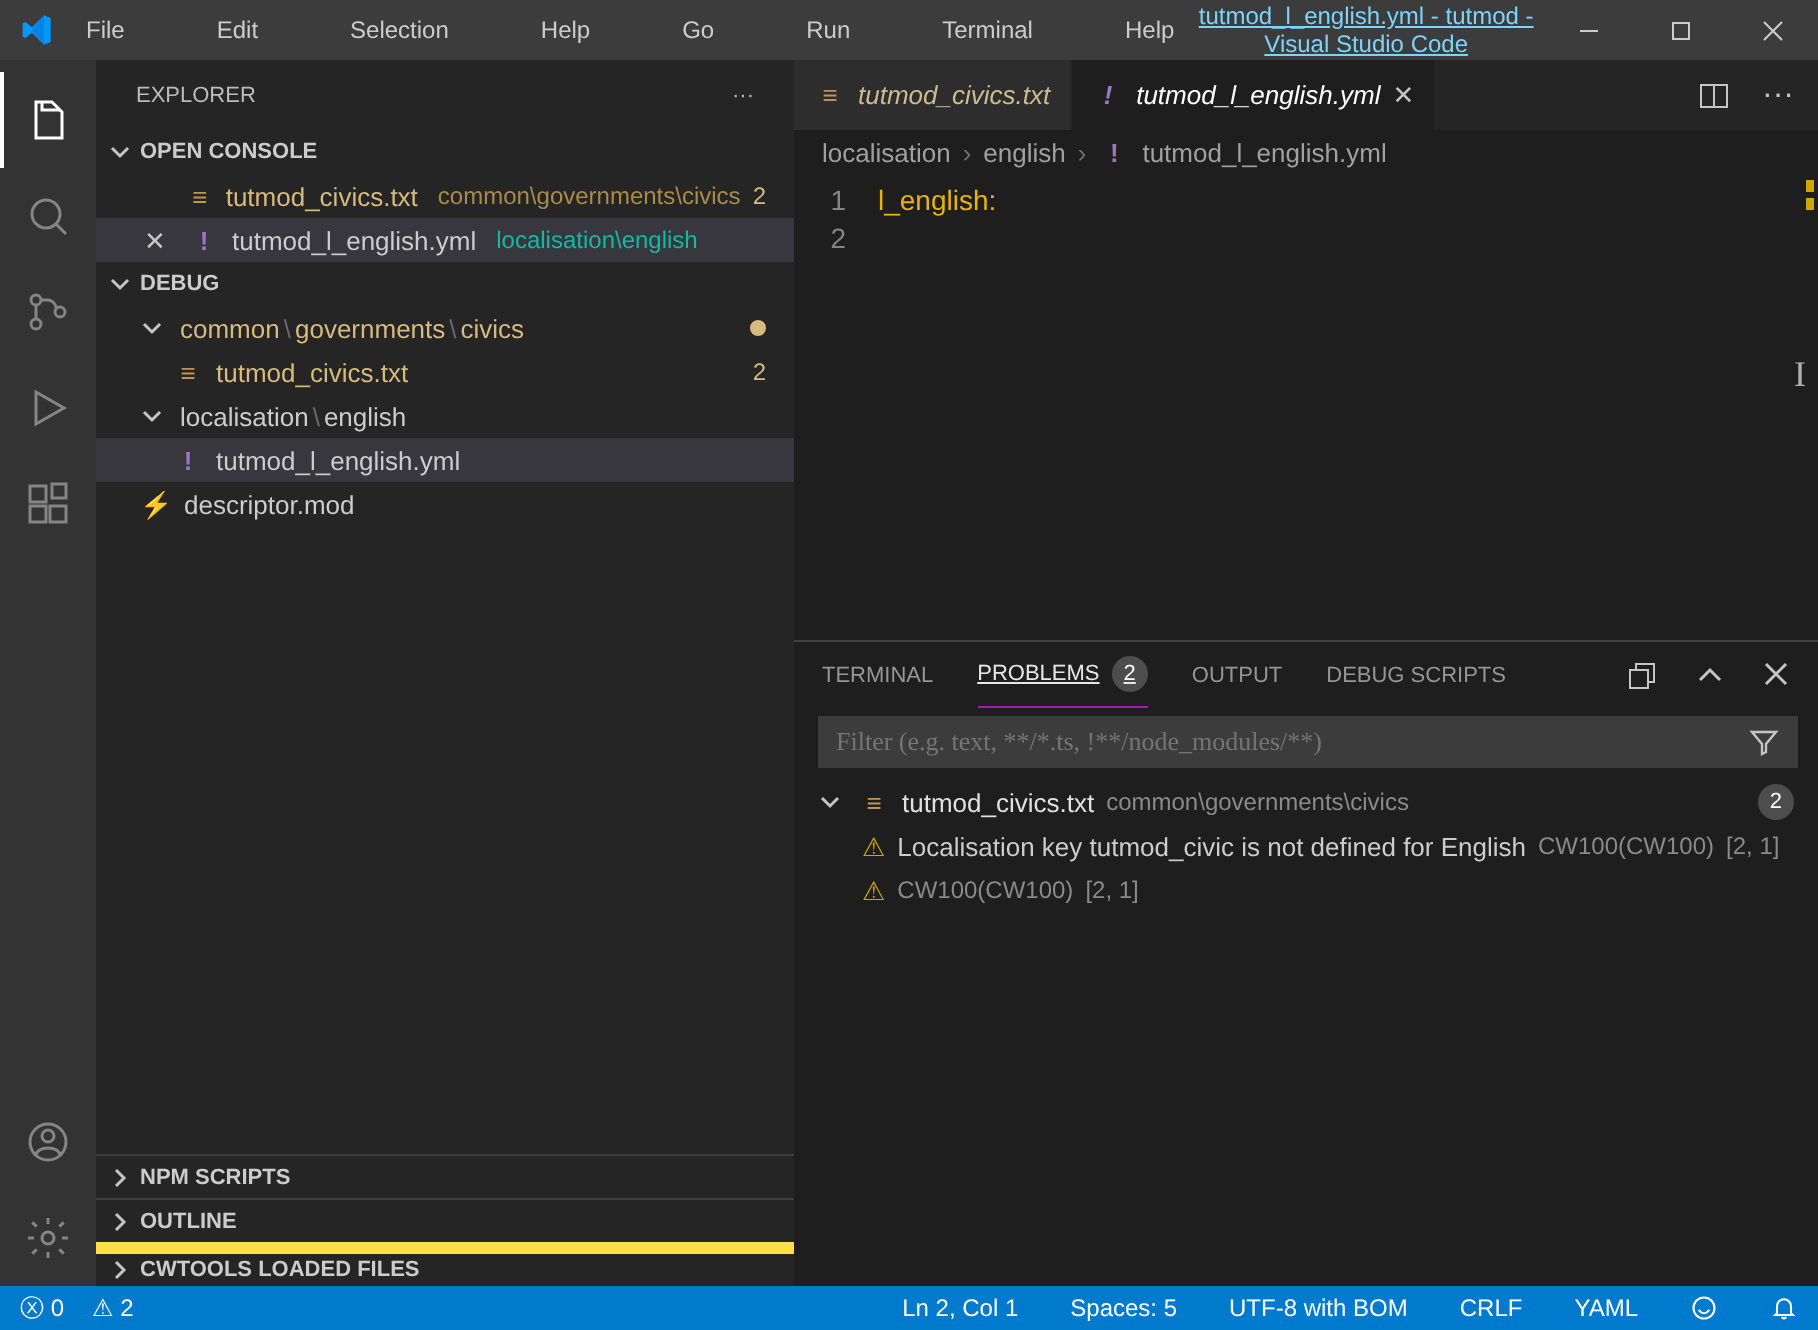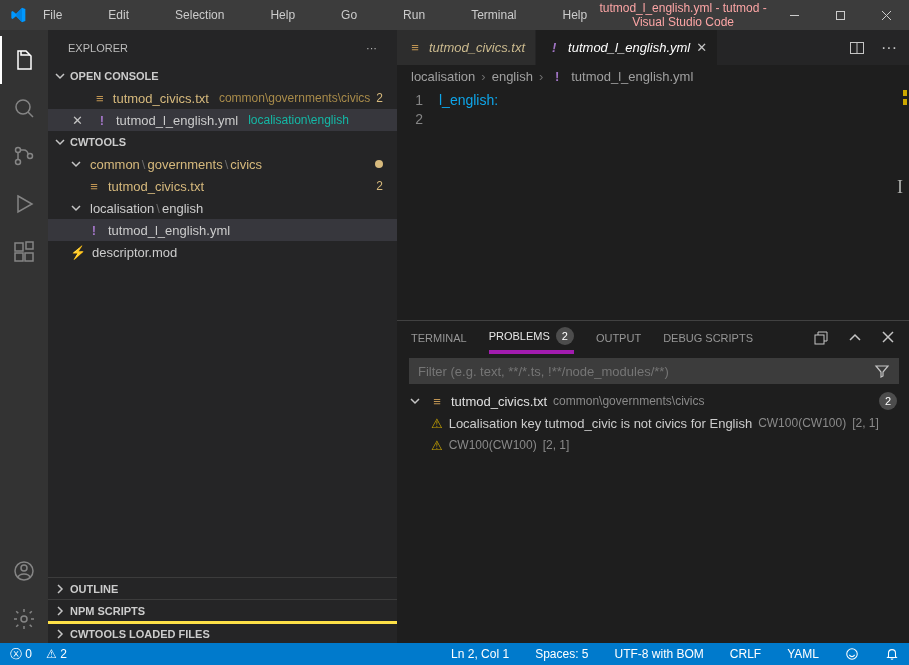--- a/index.html
+++ b/index.html
@@ -1,21 +1,21 @@
 <!DOCTYPE html>
 <html><head>
 <meta charset="utf-8">
 <style>
   * { margin: 0; padding: 0; box-sizing: border-box; font-family: "Segoe UI", Arial, sans-serif; }
   html, body { width: 909px; height: 665px; background: #1e1e1e; color: #cccccc; overflow: hidden; }
   .titlebar { height: 30px; background: #3c3c3c; display: flex; align-items: center; font-size: 12px; }
   .titlebar .logo { width: 35px; display:flex; justify-content:center; align-items:center; }
   .titlebar .menus { display: flex; gap: 30px; }
   .titlebar .menus span { padding: 0 8px; color: #cccccc; cursor: default; }
-  .titlebar .title { flex:1; text-align:center; color:#fca5a5; }
+  .titlebar .title { flex:1; text-align:center; color:#7dd3fc;text-decoration:underline; }
   .winbtns { display:flex; }
   .winbtns div { width:46px; height:30px; display:flex; align-items:center; justify-content:center; color:#cccccc; }
   .main { display:flex; height: 613px; }
   .activity { width:48px; background:#333333; display:flex; flex-direction:column; align-items:center; padding-top:6px; }
   .activity .item { width:48px; height:48px; display:flex; align-items:center; justify-content:center; color:#858585; position:relative; }
   .activity .item.active { color:#ffffff; }
   .activity .item.active::before { content:""; position:absolute; left:0; top:0; width:2px; height:100%; background:#ffffff; }
   .activity .spacer { flex:1; }
   .sidebar { width:349px; background:#252526; display:flex; flex-direction:column; font-size:13px; }
   .sb-head { height:35px; display:flex; align-items:center; padding:0 20px; font-size:11px; color:#bbbbbb; justify-content:space-between;}
@@ -44,29 +44,29 @@
   .tab { display:flex; align-items:center; padding:0 10px; gap:6px; font-size:13px; color:#969696; background:#2d2d2d; border-right:1px solid #252526; font-style:italic;}
   .tab.active { background:#1e1e1e; color:#ffffff; }
   .tab.modified { font-style:italic; color:#d7ba7d;}
   .tab .close { color:#c5c5c5; }
   .tabs .rightctl { margin-left:auto; display:flex; align-items:center; gap:16px; padding:0 12px; color:#c5c5c5;}
   .crumbs { height:22px; display:flex; align-items:center; padding-left:14px; gap:6px; font-size:13px; color:#a0a0a0;}
   .crumbs .sep { color:#6e6e6e; }
   .code { flex:1; display:flex; font-family:Consolas,monospace; font-size:14px; position:relative;}
   .gutter { width:42px; text-align:right; color:#858585; padding:4px 16px 0 0; line-height:19px;}
   .codelines { padding-top:4px; line-height:19px;}
-  .kwd { color:#0ea5e9; }
+  .kwd { color:#eab308; }
   .panel { height:323px; border-top:1px solid #414141; display:flex; flex-direction:column; background:#1e1e1e;}
   .panel-tabs { height:33px; display:flex; align-items:center; gap:22px; padding:0 14px; font-size:11px; color:#969696;}
   .panel-tabs .ptab { height:33px; display:flex; align-items:center; gap:6px; cursor:default;}
-  .panel-tabs .ptab.active { color:#e7e7e7; border-bottom:4px solid #a21caf;}
+  .panel-tabs .ptab.active { color:#e7e7e7; border-bottom:1px solid #a21caf;text-decoration:underline;}
   .countb { background:#4d4d4d; color:#fff; border-radius:9px; min-width:18px; height:18px; display:inline-flex;align-items:center; justify-content:center; font-size:11px; padding:0 6px;}
   .panel-tabs .pright { margin-left:auto; display:flex; gap:18px; color:#c5c5c5;}
   .filter { margin:4px 10px 6px 12px; height:26px; background:#3c3c3c; display:flex; align-items:center; padding:0 8px; color:#a0a0a0; font-size:13px; border:1px solid #3c3c3c;}
-  .filter input { flex:1; background:transparent; border:none; color:#ccc; outline:none; font-size:13px;}
+  .filter input { flex:1; background:transparent; border:none; color:#ccc; outline:none; font-size:13px;font-family:Liberation Serif, serif;}
   .problems-list { font-size:13px; }
   .prow { height:22px; display:flex; align-items:center; padding:0 12px 0 10px; gap:6px; color:#cccccc;}
   .prow .file { color:#e0e0e0; }
   .prow .sub { color:#8a8a8a; font-size:12px;}
   .prow .right { margin-left:auto; }
   .warnico { color:#cca700; }
   .statusbar { height:22px; background:#007acc; color:#ffffff; display:flex; align-items:center; font-size:12px; padding:0 10px; gap:14px;}
   .statusbar .sright { margin-left:auto; display:flex; gap:26px; align-items:center;}
   svg { display:block; }
   .chev { stroke:#c5c5c5; fill:none; stroke-width:1.5; }
@@ -192,21 +192,21 @@
         <span class="close">✕</span>
         <span class="icon-file icon-yml">!</span>
         <span class="name">tutmod_l_english.yml</span>
         <span class="subpath">localisation\english</span>
       </div>
     </div>
     <div class="section-hd open">
       <svg class="chev" width="16" height="16" viewBox="0 0 16 16">
           <polyline points="4,6 8,10 12,6"></polyline>
         </svg>
-      <span>CWTOOLS</span>
+      <span>DEBUG</span>
     </div>
     <div class="tree">
       <div class="row edited">
         <span class="ind" style="width:14px"></span>
         <svg class="chev" width="16" height="16" viewBox="0 0 16 16">
             <polyline points="4,6 8,10 12,6"></polyline>
           </svg>
         <span class="folder-name"><span style="color:#d7ba7d">common</span><span class="sep">\</span><span style="color:#d7ba7d">governments</span><span class="sep">\</span><span style="color:#d7ba7d">civics</span></span>
         <span class="dot"></span>
       </div>
@@ -232,29 +232,29 @@
         <span class="ind" style="width:16px"></span>
         <span class="icon-file icon-mod">⚡</span>
         <span class="name">descriptor.mod</span>
       </div>
     </div>
     <div class="sb-bottom">
       <div class="section-hd" style="border-top:1px solid #3c3c3c">
         <svg class="chev" width="16" height="16" viewBox="0 0 16 16">
             <polyline points="6,4 10,8 6,12"></polyline>
           </svg>
+        <span>NPM SCRIPTS</span>
+      </div>
+      <div class="section-hd" style="border-top:1px solid #3c3c3c">
+        <svg class="chev" width="16" height="16" viewBox="0 0 16 16">
+            <polyline points="6,4 10,8 6,12"></polyline>
+          </svg>
         <span>OUTLINE</span>
       </div>
-      <div class="section-hd" style="border-top:1px solid #3c3c3c">
-        <svg class="chev" width="16" height="16" viewBox="0 0 16 16">
-            <polyline points="6,4 10,8 6,12"></polyline>
-          </svg>
-        <span>NPM SCRIPTS</span>
-      </div>
-      <div class="section-hd" style="border-top:3px solid #fde047">
+      <div class="section-hd" style="border-top:6px solid #fde047">
         <svg class="chev" width="16" height="16" viewBox="0 0 16 16">
             <polyline points="6,4 10,8 6,12"></polyline>
           </svg>
         <span>CWTOOLS LOADED FILES</span>
       </div>
     </div>
   </div>
 
   <div class="editor">
     <div class="tabs">
@@ -340,21 +340,21 @@
           <svg class="chev" width="16" height="16" viewBox="0 0 16 16">
               <polyline points="4,6 8,10 12,6"></polyline>
             </svg>
           <span class="icon-file icon-txt">≡</span>
           <span class="file">tutmod_civics.txt</span>
           <span class="sub">common\governments\civics</span>
           <span class="right countb">2</span>
         </div>
         <div class="prow" style="padding-left:34px">
           <span class="warnico">⚠</span>
-          <span>Localisation key tutmod_civic is not civics for English</span>
+          <span>Localisation key tutmod_civic is not defined for English</span>
           <span class="sub">CW100(CW100)</span>
           <span class="sub">[2, 1]</span>
         </div>
         <div class="prow" style="padding-left:34px">
           <span class="warnico">⚠</span>
           <span class="sub">CW100(CW100)</span>
           <span class="sub">[2, 1]</span>
         </div>
       </div>
     </div>

